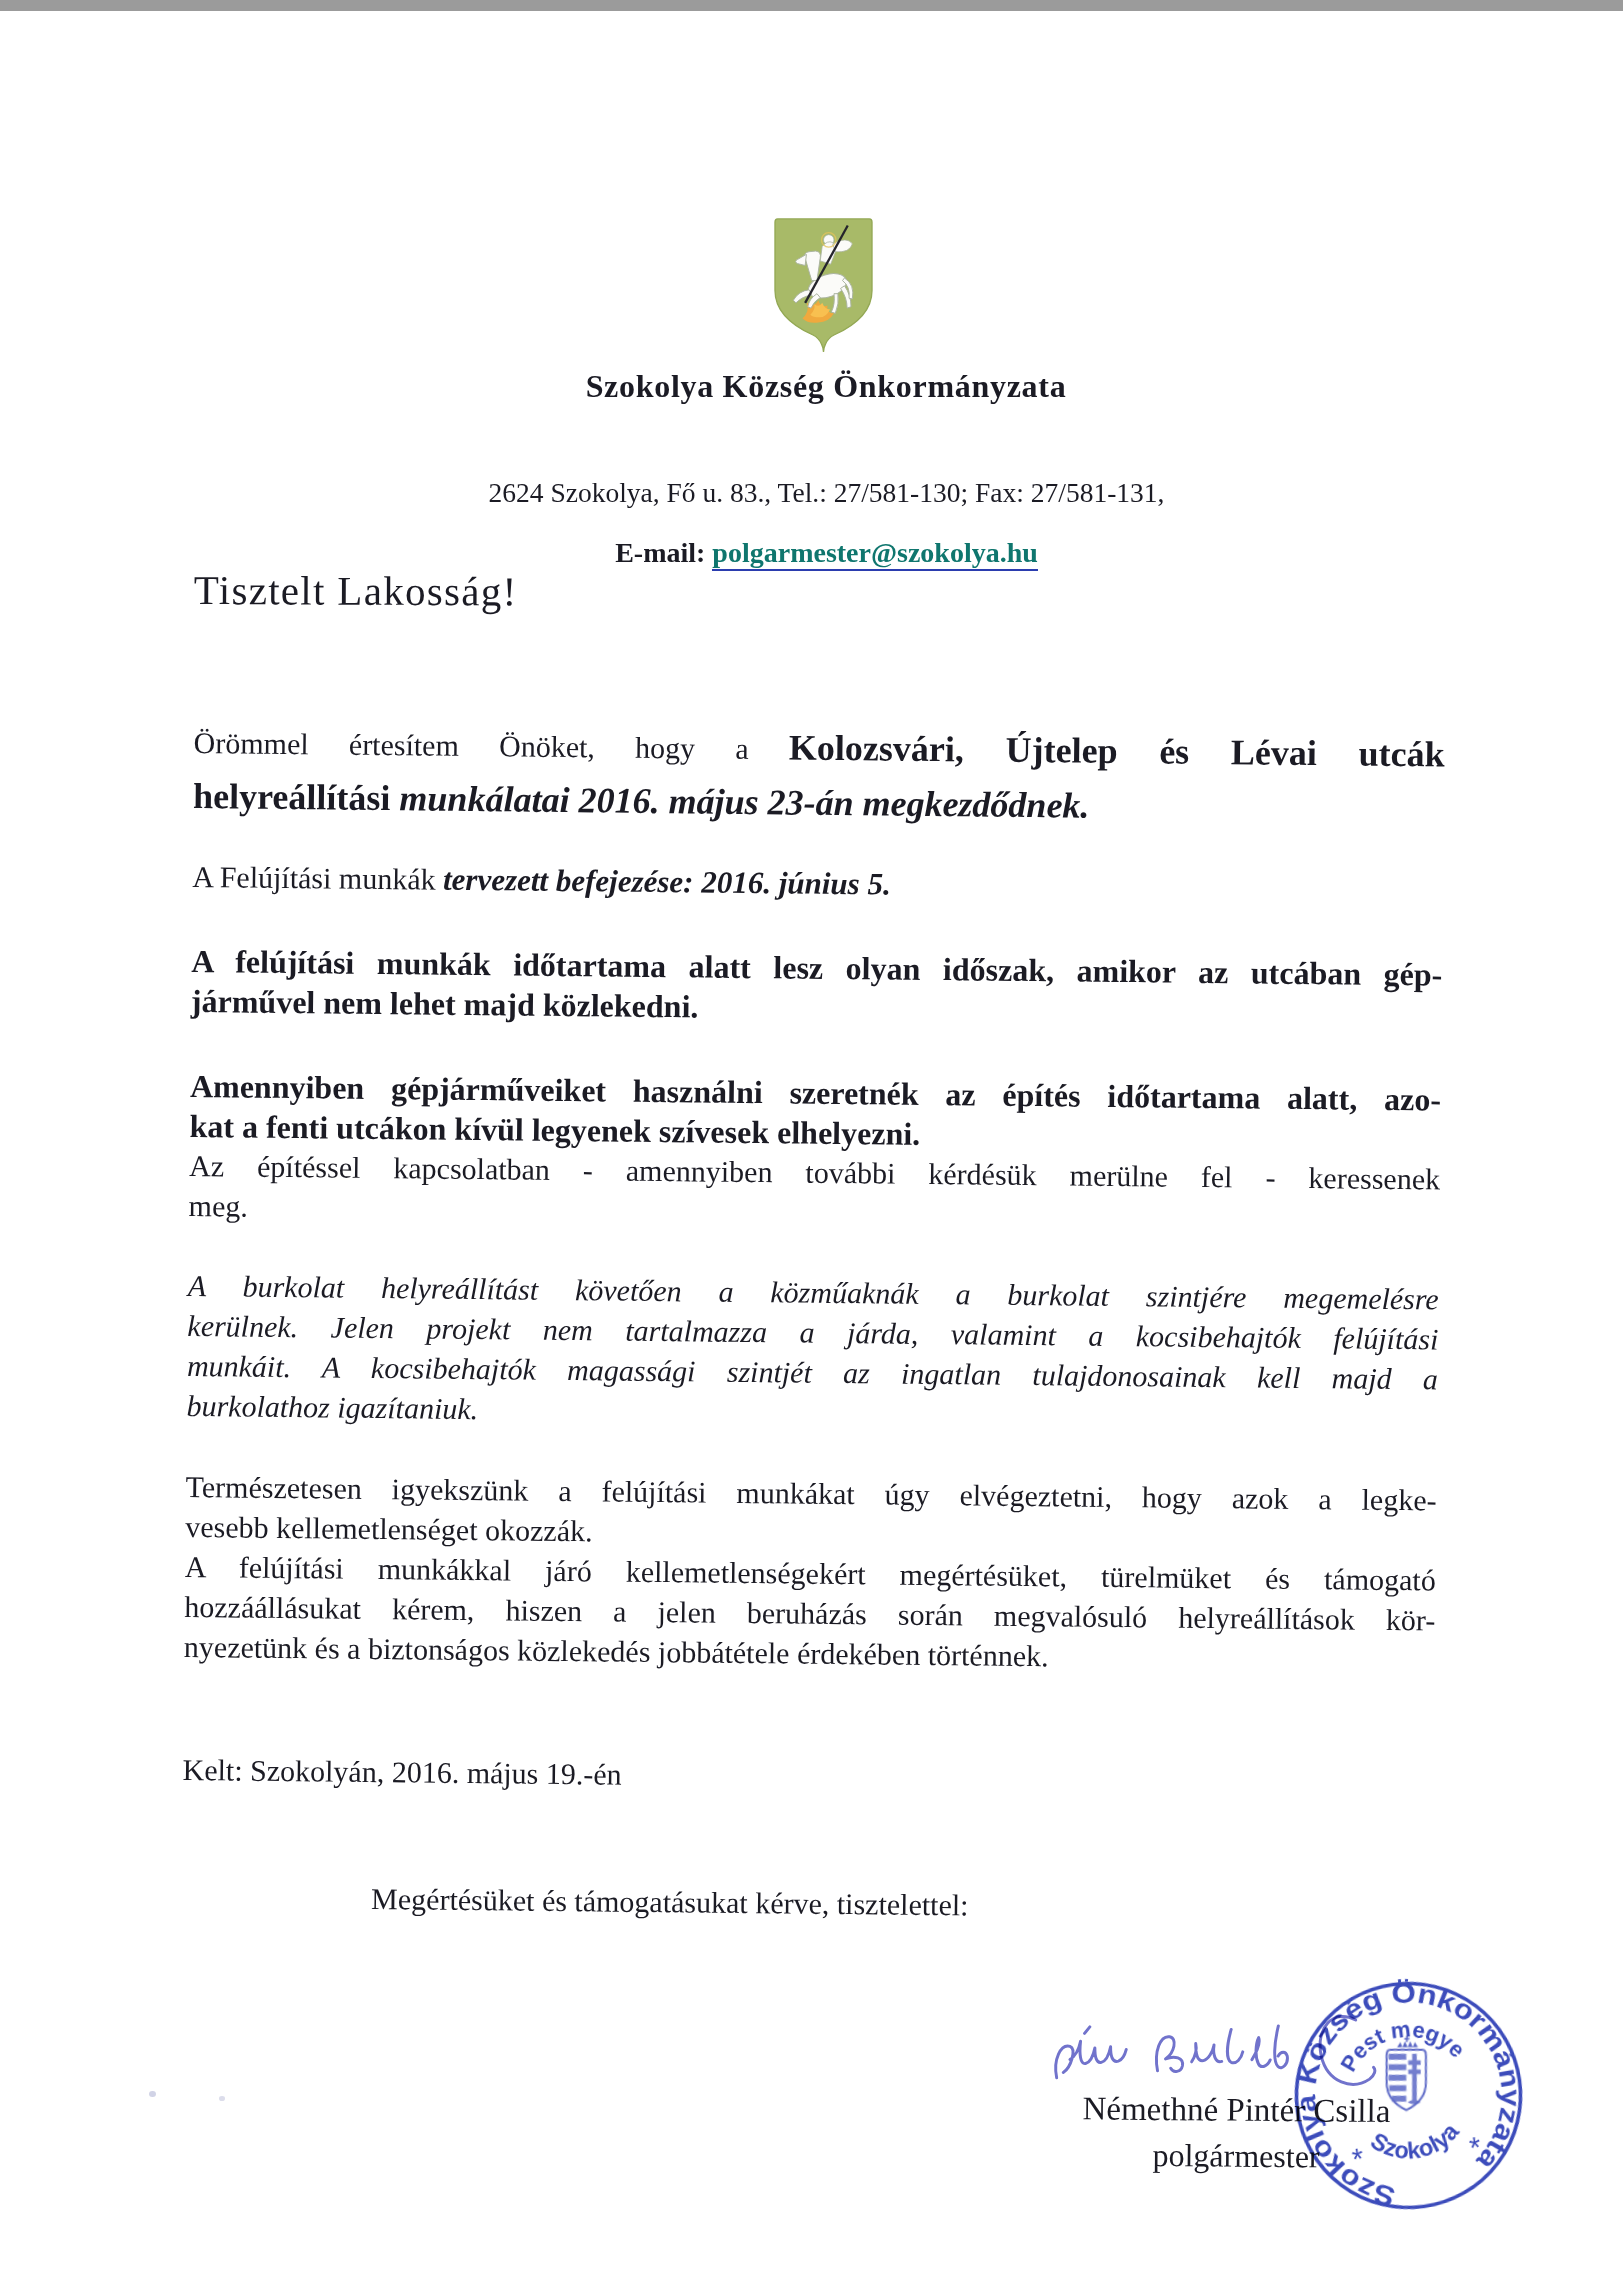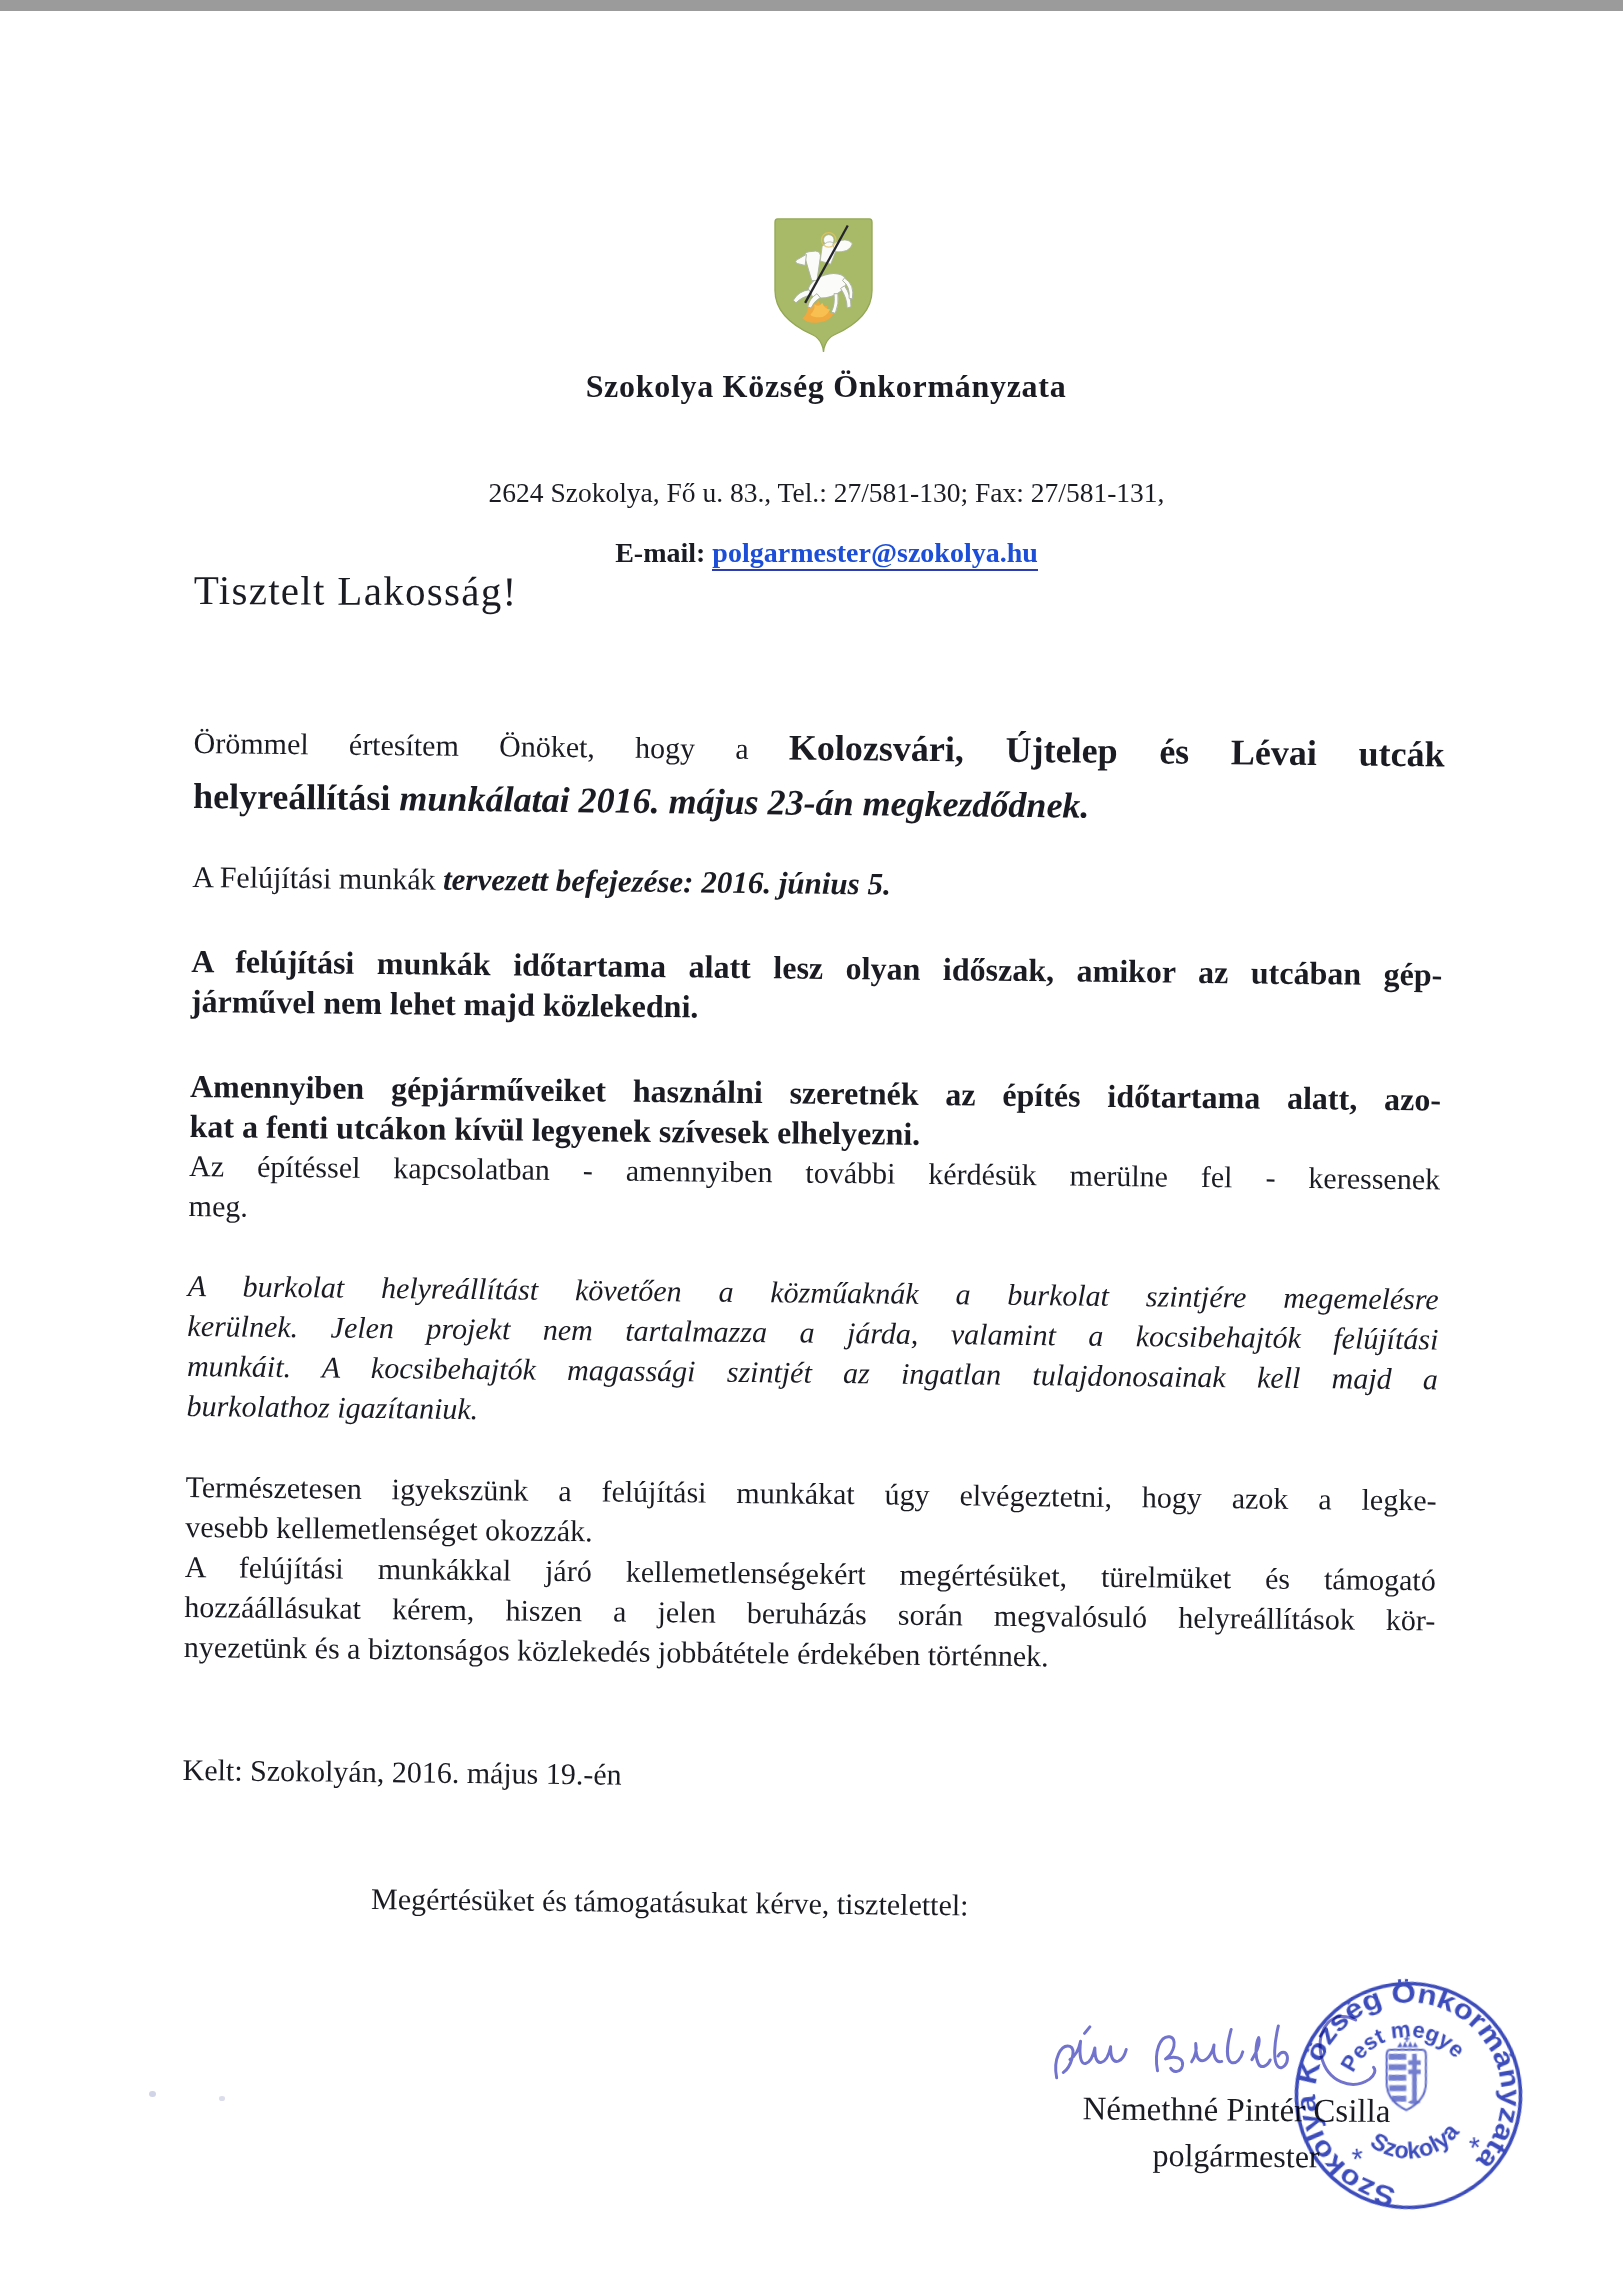--- a/index.html
+++ b/index.html
@@ -20,21 +20,21 @@
   }
   .addr-line{
     position:absolute;left:270px;top:466px;width:1113px;
     text-align:center;font-size:27.5px;font-weight:normal;
   }
   .email-line{
     position:absolute;left:270px;top:526px;width:1113px;
     text-align:center;font-size:28px;font-weight:bold;
   }
   .email-link{
-    color:#1d4ed8;font-weight:bold;text-decoration:none;
+    color:#0f766e;font-weight:bold;text-decoration:none;
     border-bottom:2.6px solid #2b3daf;padding-bottom:0.7px;
   }
   
   .salutation{
     position:absolute;left:194px;top:555px;
     font-size:41px;letter-spacing:1.3px;
     transform:rotate(0.25deg);transform-origin:0 0;
   }
   
   .bodyblock{

